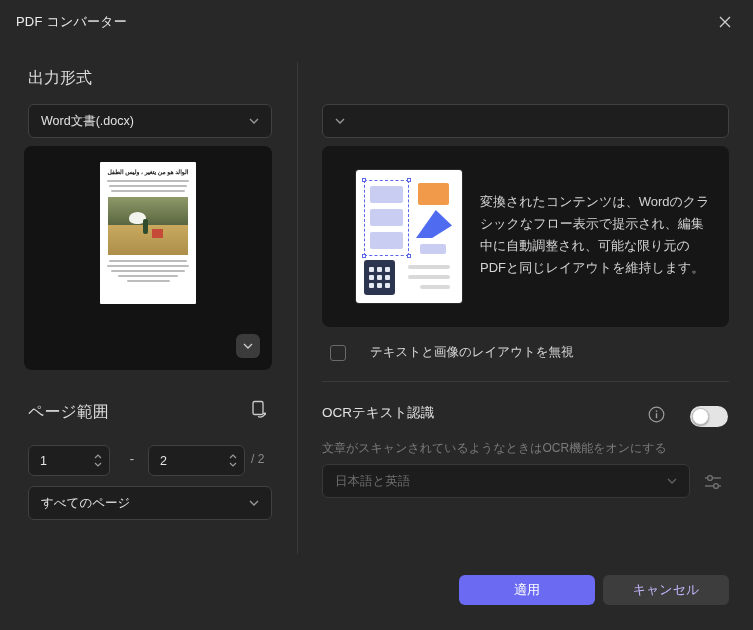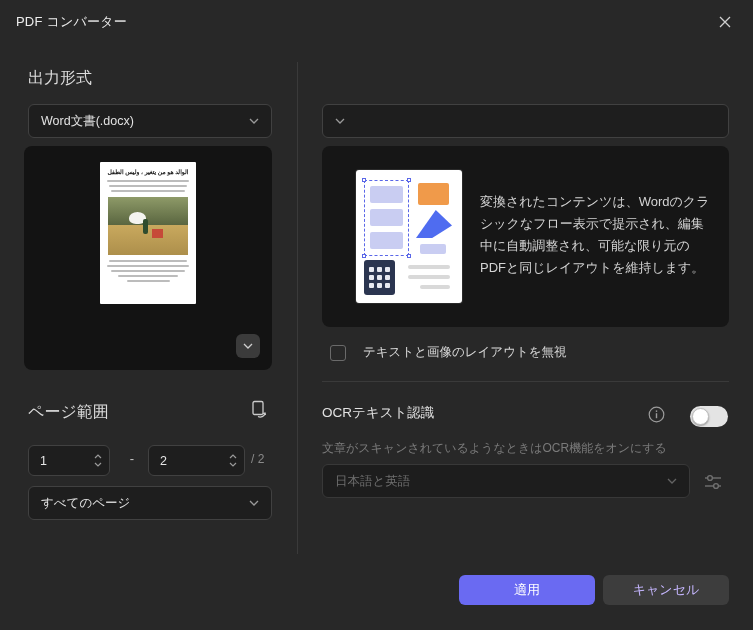--- a/index.html
+++ b/index.html
@@ -94,21 +94,21 @@
   .g-calc { position: absolute; left: 8px; bottom: 8px; width: 31px; height: 35px;
     background: #2b3550; border-radius: 3px; display: grid;
     grid-template-columns: repeat(3, 5px); grid-template-rows: repeat(3, 5px);
     gap: 3px; justify-content: center; align-content: center; }
   .g-calc span { background: #e8eaf2; border-radius: 1px; }
   .g-line { position: absolute; right: 12px; height: 4px; background: #d9d9d9; border-radius: 2px; }
   .gl1 { bottom: 34px; width: 42px; } .gl2 { bottom: 24px; width: 42px; } .gl3 { bottom: 14px; width: 30px; }
   .style-desc { position: absolute; left: 158px; top: 45px; width: 232px;
     font-size: 13px; line-height: 22px; color: #d3d3d3; }
 
-  .checkbox-row { position: absolute; left: 330px; top: 344px; display: flex; align-items: center; gap: 17px; }
+  .checkbox-row { position: absolute; left: 330px; top: 344px; display: flex; align-items: center; gap: 24px; }
   .checkbox { width: 16px; height: 16px; border: 1.5px solid #6a6a6a; border-radius: 3px;
     background: transparent; cursor: pointer; }
   .checkbox-label { font-size: 12.5px; color: #d8d8d8; }
 
   .hdivider { position: absolute; left: 322px; top: 381px; width: 407px; height: 1px; background: #3a3a3a; }
 
   .lbl-ocr { position: absolute; left: 322px; top: 404px; font-size: 13.5px; color: #e2e2e2; }
   .info-icon { position: absolute; left: 648px; top: 406px; width: 17px; height: 17px; }
   .toggle { position: absolute; left: 690px; top: 406px; width: 38px; height: 21px;
     background: #e4e4e4; border-radius: 11px; cursor: pointer; }

